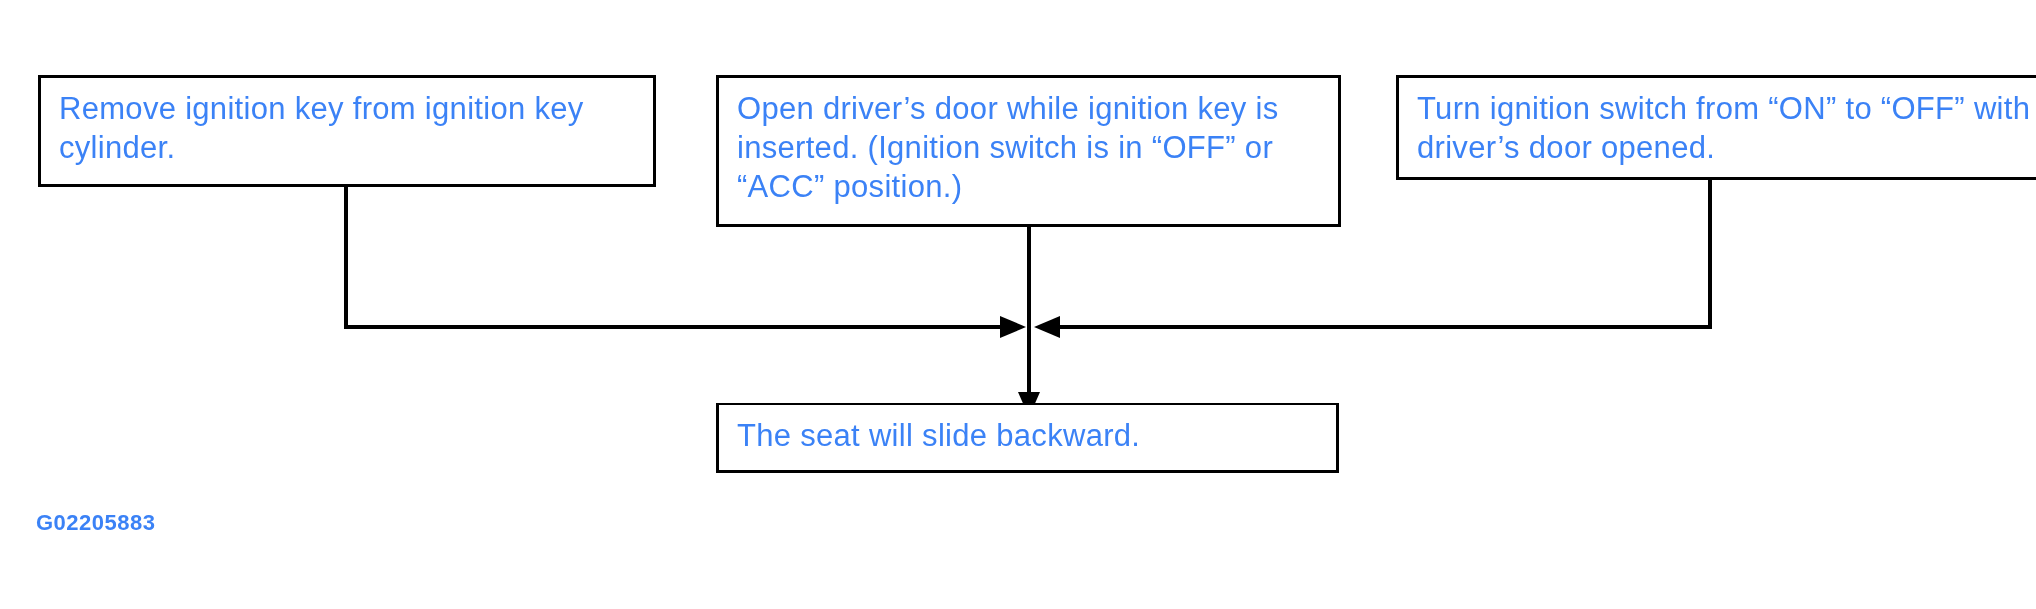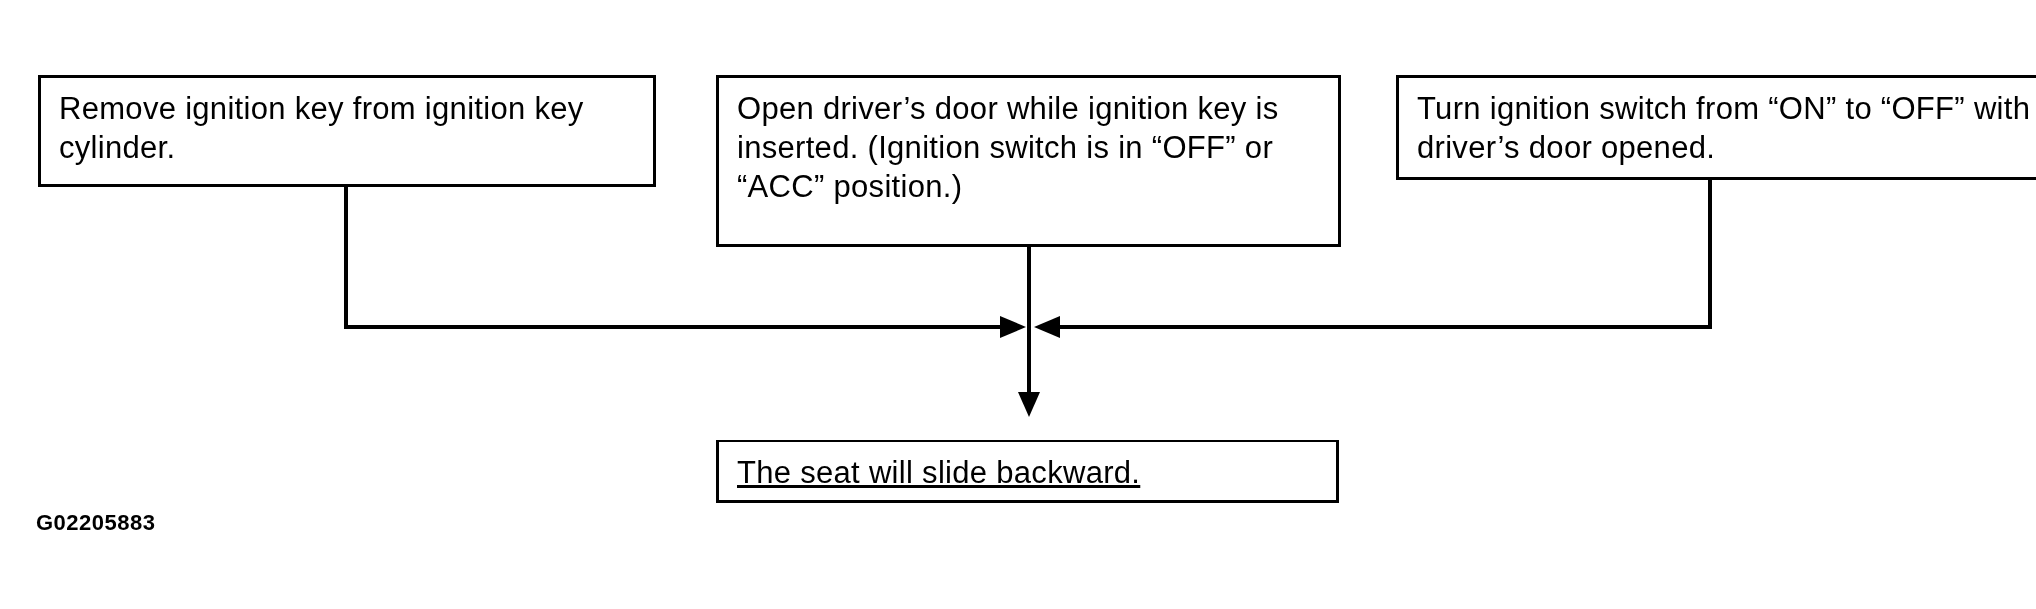--- a/index.html
+++ b/index.html
@@ -6,44 +6,44 @@
     margin: 0;
     padding: 0;
     background: #ffffff;
   }
   .canvas {
     position: relative;
     width: 2036px;
     height: 609px;
     background: #ffffff;
     font-family: "Liberation Sans", sans-serif;
-    color: #000000;
+    color: #3b82f6;
     overflow: hidden;
   }
   .connectors {
     position: absolute;
     left: 0;
     top: 0;
     width: 2036px;
     height: 609px;
   }
   .node {
     position: absolute;
     box-sizing: border-box;
     background: #ffffff;
     border: 3px solid #000000;
     font-size: 31px;
     line-height: 39px;
     letter-spacing: 0.3px;
     padding: 11px 16px 11px 18px;
   }
   .node-a { left: 38px;   top: 75px;  width: 618px; height: 112px; }
-  .node-b { left: 716px;  top: 75px;  width: 625px; height: 172px; }
+  .node-b { left: 716px;  top: 75px;  width: 625px; height: 152px; }
   .node-c { left: 1396px; top: 75px;  width: 678px; height: 105px; }
-  .node-d { left: 716px;  top: 440px; width: 623px; height: 63px; border-width: 2px 3px 3px 3px; text-decoration: underline; }
+  .node-d { left: 716px;  top: 403px; width: 623px; height: 70px; border-width: 2px 3px 3px 3px; }
   .figure-id {
     position: absolute;
     left: 36px;
     top: 510px;
     font-size: 22px;
     font-weight: bold;
     letter-spacing: 0.5px;
   }
 </style>
 </head>

